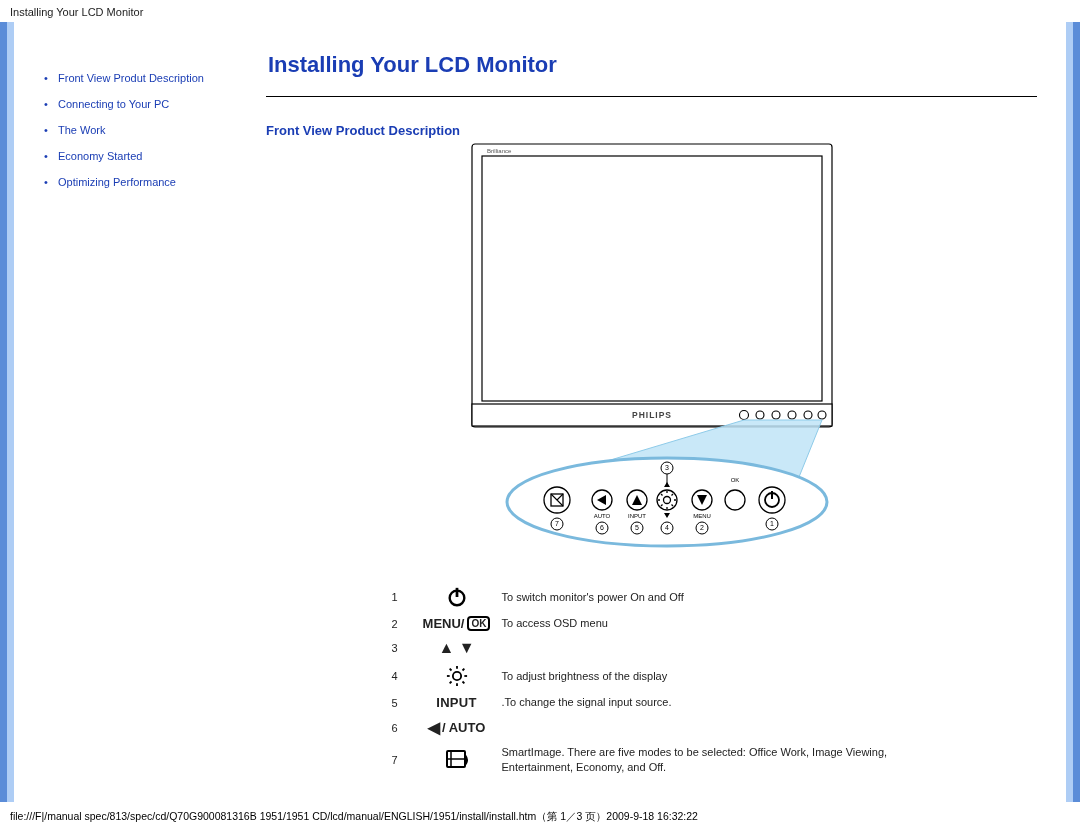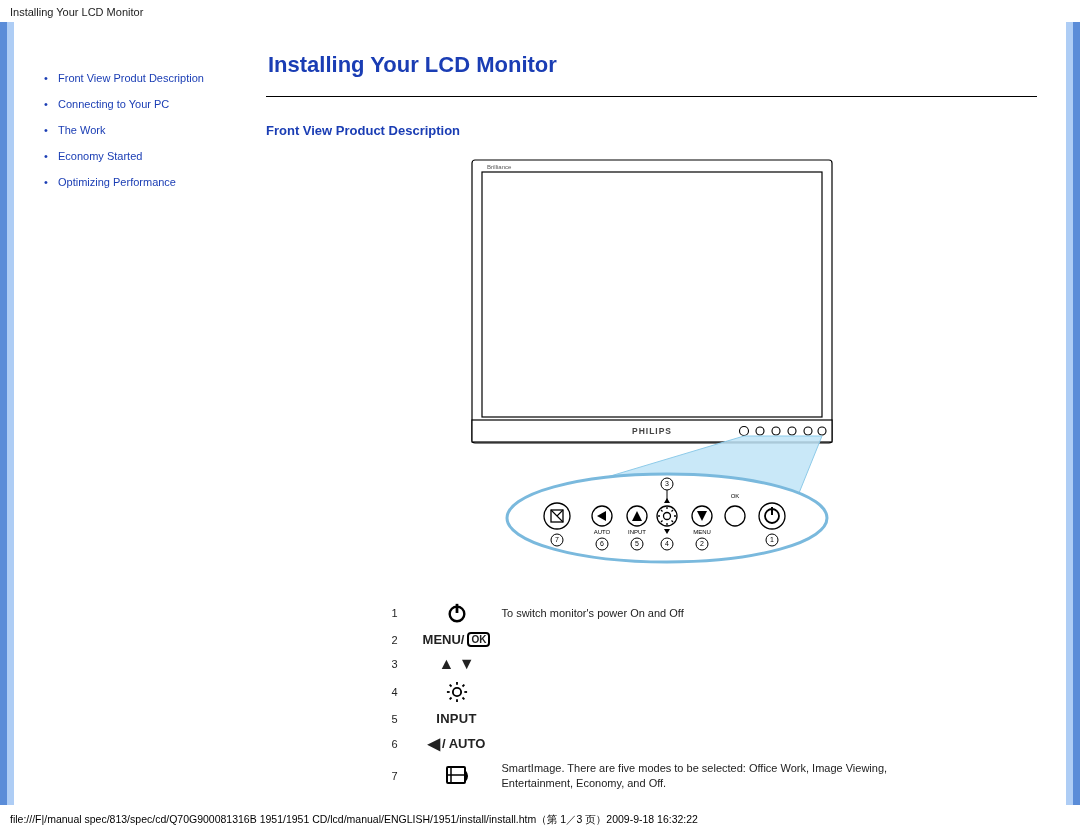--- a/index.html
+++ b/index.html
@@ -48,21 +48,21 @@
     flex: 1;
     padding: 30px 20px 10px 0;
   }
   .main h1 {
     color: #1a3db4;
     font-size: 22px;
     font-weight: bold;
     margin: 0 0 18px 2px;
   }
   .main hr { border: none; border-top: 1px solid #000; margin: 0 0 26px 0; }
-  .section-title { color: #1a3db4; font-weight: bold; font-size: 13px; margin-bottom: 20px; }
+  .section-title { color: #1a3db4; font-weight: bold; font-size: 13px; margin-bottom: 4px; }
 
   .diagram-wrap { width: 470px; margin: 0 auto 20px auto; }
   .diagram { position: relative; }
 
   .right-gutter {
     width: 23px;
     display: flex;
   }
   .right-gutter .strip-a { flex:1; background: #fff; }
   .right-gutter .strip-b { width: 7px; background: #aecdf5; }
@@ -246,20 +246,21 @@
       </div>
 
       <div class="legend-row">
         <div class="legend-num">2</div>
         <div class="legend-icon">
           <span class="icon-menu">
             <span style="font-weight:bold;font-size:13px">MENU/</span>
             <span class="ok">OK</span>
           </span>
         </div>
+        <div class="legend-desc">To access OSD menu</div>
       </div>
 
       <div class="legend-row">
         <div class="legend-num">3</div>
         <div class="legend-icon">
           <span class="icon-arrows">▲ ▼</span>
         </div>
       </div>
 
       <div class="legend-row">
@@ -272,27 +273,29 @@
                 <line x1="12" y1="20" x2="12" y2="23"></line>
               <line x1="1" y1="12" x2="4" y2="12"></line>
                 <line x1="20" y1="12" x2="23" y2="12"></line>
               <line x1="4" y1="4" x2="6" y2="6"></line>
                 <line x1="18" y1="18" x2="20" y2="20"></line>
               <line x1="20" y1="4" x2="18" y2="6"></line>
                 <line x1="6" y1="18" x2="4" y2="20"></line>
             </g>
           </svg>
         </div>
+        <div class="legend-desc">To adjust brightness of the display</div>
       </div>
 
       <div class="legend-row">
         <div class="legend-num">5</div>
         <div class="legend-icon">
           <span class="icon-input">INPUT</span>
         </div>
+        <div class="legend-desc">.To change the signal input source.</div>
       </div>
 
       <div class="legend-row">
         <div class="legend-num">6</div>
         <div class="legend-icon">
           <span class="icon-back">
               <span style="font-size:16px">◀</span>
               <span>/ AUTO</span>
             </span>
         </div>

